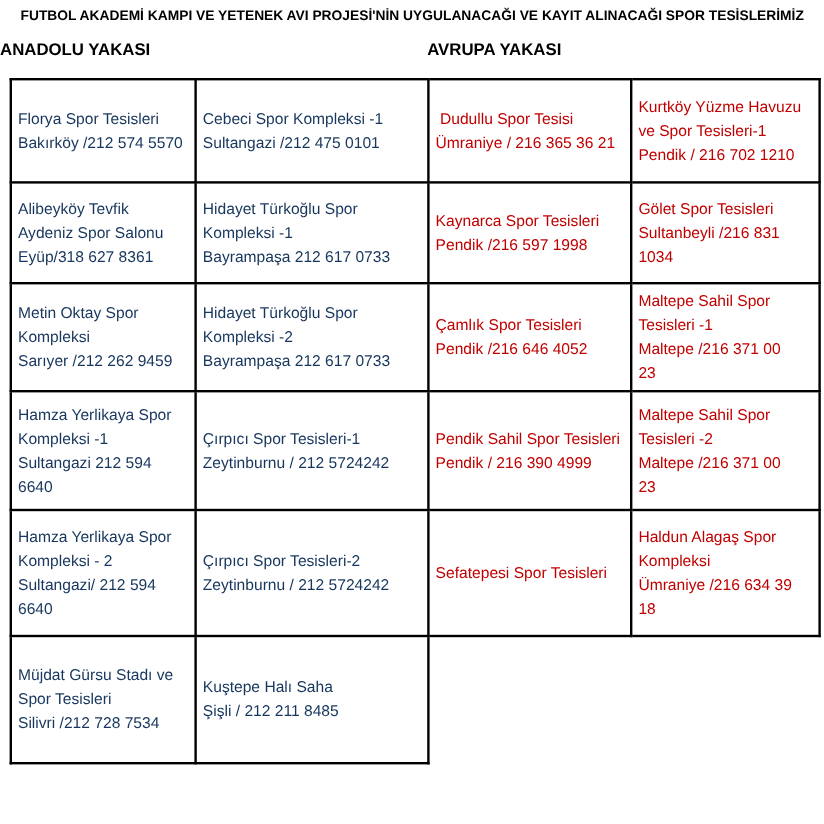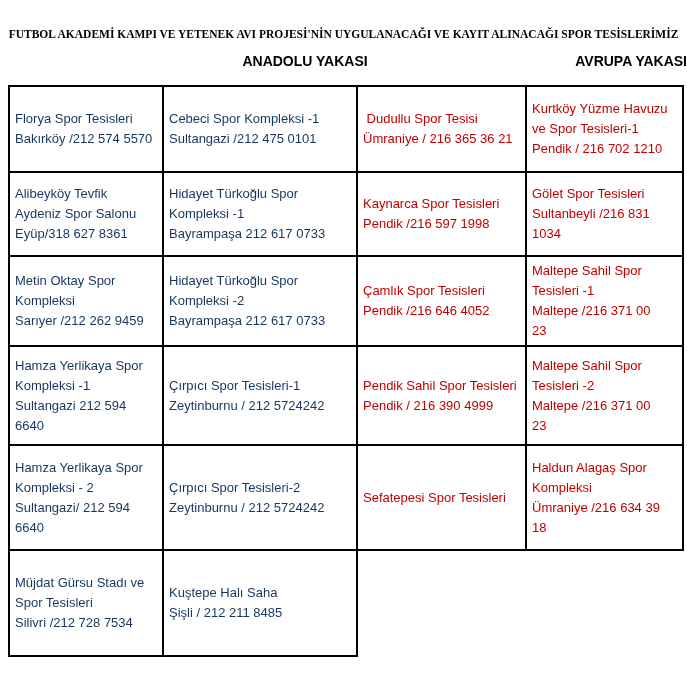--- a/index.html
+++ b/index.html
@@ -10,37 +10,36 @@
   }
   html,body{margin:0;padding:0;}
   body{
     width:687px;height:687px;
     background:var(--bg);
     font-family:"Liberation Sans", sans-serif;
     color:#000;
     overflow:hidden;
   }
   .doc-title{
-    margin-top:28px;
+    margin-top:8px;
     text-align:center;
     font-weight:bold;
     font-size:11.5px;
     letter-spacing:0px;
     white-space:nowrap;
-    font-family:Liberation Serif, serif;
   }
   .col-headers{
     display:flex;
     margin-top:13px;
     margin-bottom:16px;
     font-weight:bold;
     font-size:14px;
   }
-  .col-headers .half-left{width:356px;text-align:right;padding-left:20px;}
-  .col-headers .half-right{width:327px;text-align:right;}
+  .col-headers .half-left{width:356px;text-align:left;}
+  .col-headers .half-right{width:327px;text-align:left;}
   table.facilities{
     margin-left:8px;
     border-collapse:collapse;
     table-layout:fixed;
     width:674px;
   }
   table.facilities td{
     border:2px solid var(--border);
     padding:4px 2px 4px 5px;
     font-size:13px;

